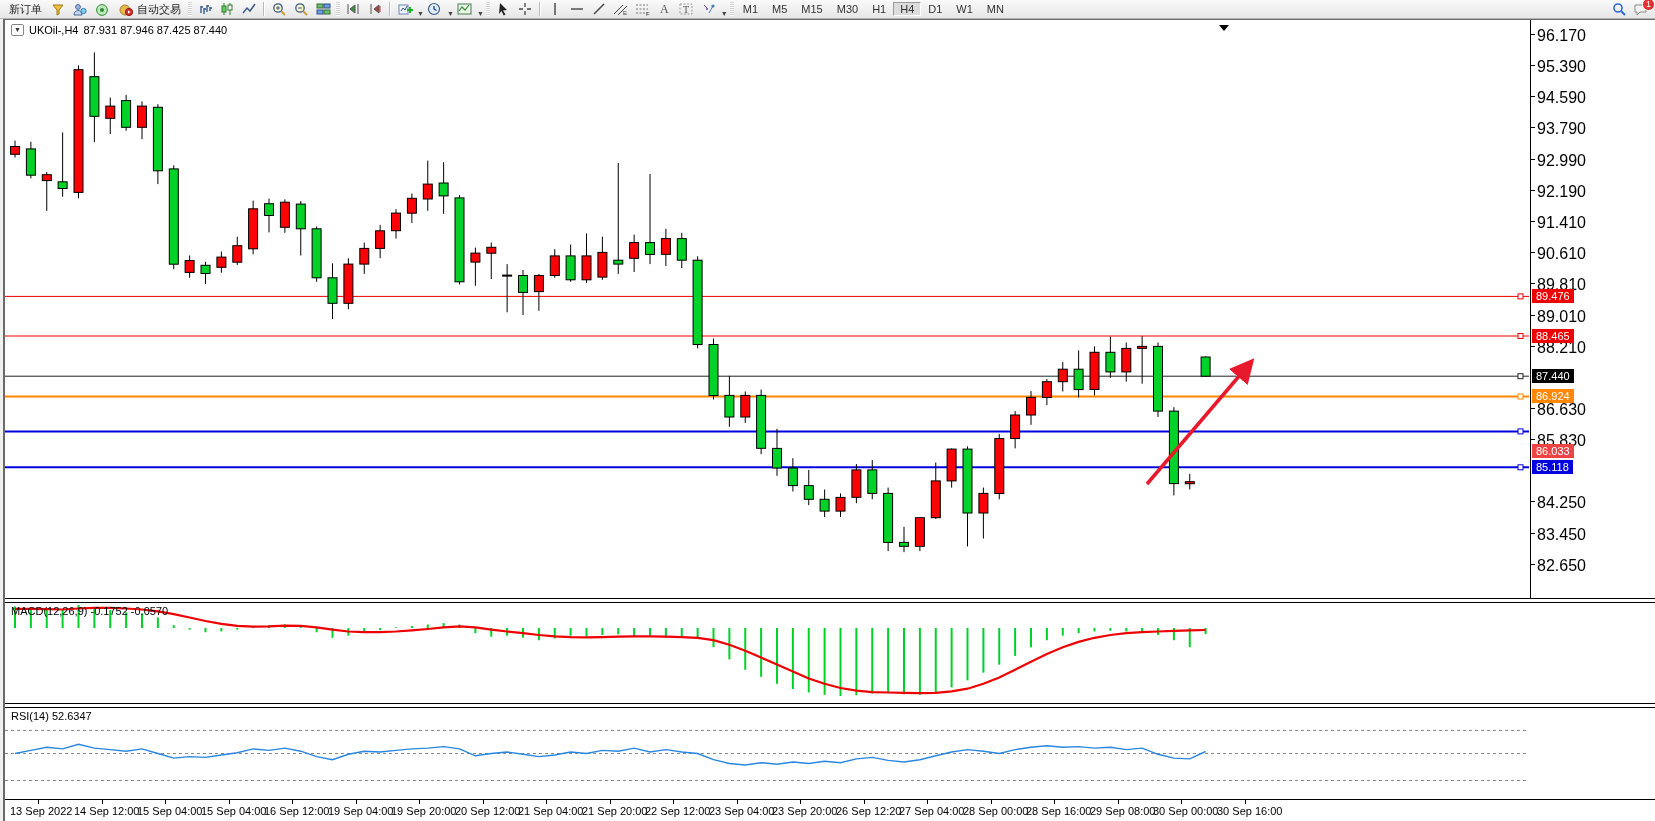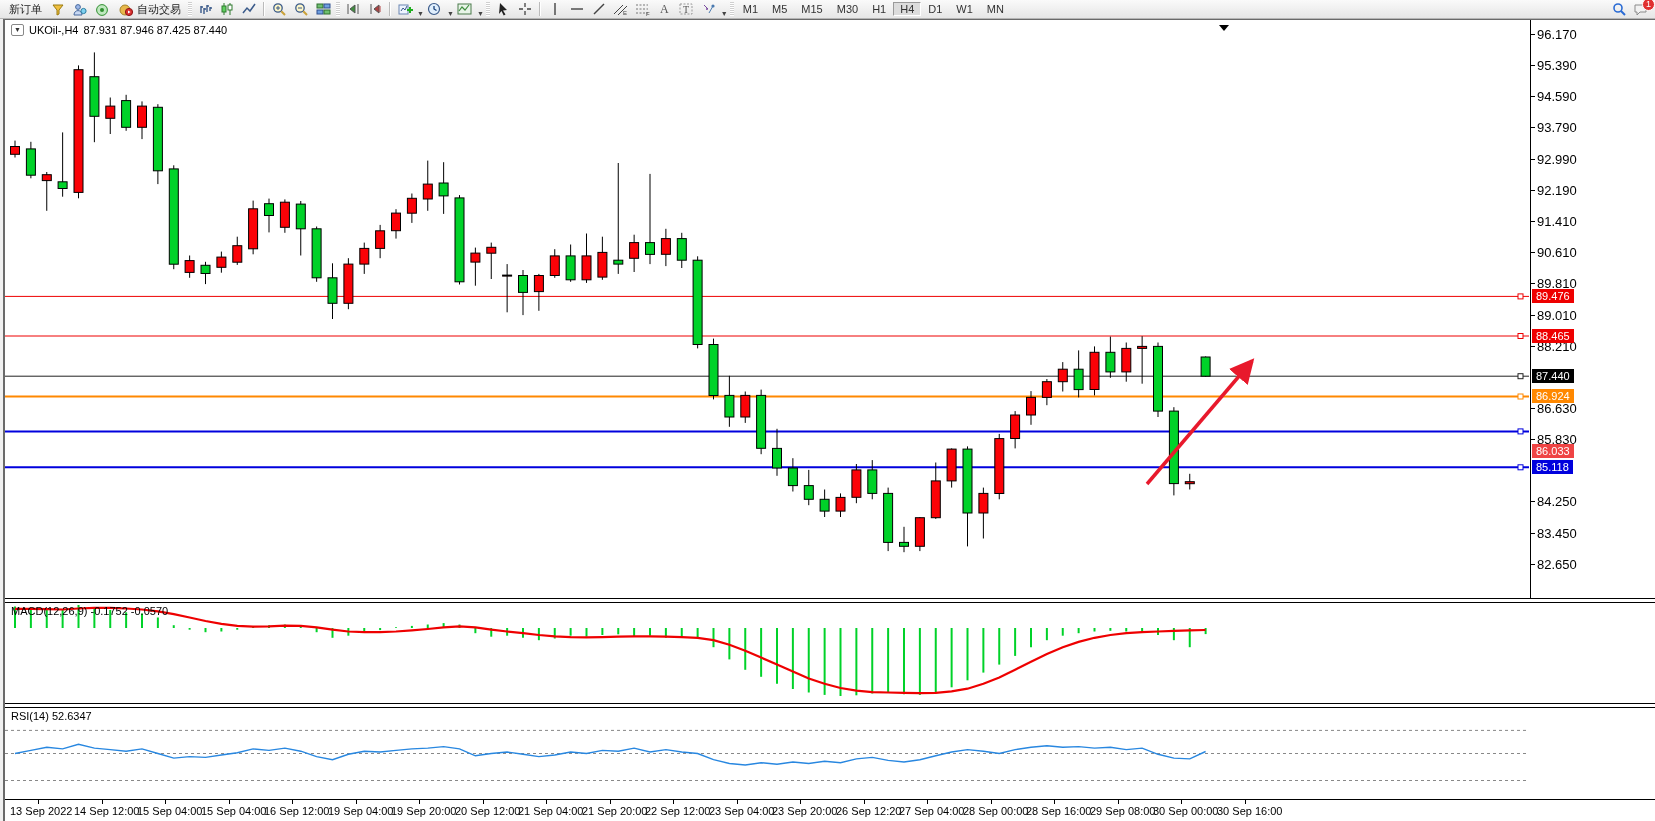--- a/index.html
+++ b/index.html
@@ -17,21 +17,21 @@
   .caret{font-size:7px;color:#444;margin-left:1px;}
   .tb-right{margin-left:auto;display:flex;align-items:center;margin-right:6px;gap:6px;}
   .badge{position:absolute;top:-4px;right:-6px;background:#e03030;color:#fff;border-radius:7px;font-size:9px;
     line-height:11px;padding:0 3px;border:1px solid #fff;}
   
   .chartwin{position:relative;margin-left:3px;border-left:2px solid #6a6a6a;border-top:1px solid #6a6a6a;
     width:1650px;height:802px;background:#fff;}
   .panel{position:relative;background:#fff;padding-left:16px;}
   .panel svg{position:absolute;left:0;top:0;}
   .axis{position:absolute;top:0;right:0;width:124px;height:100%;border-left:1px solid #000;background:#fff;}
-  .tick{position:absolute;left:6px;font-size:13px;color:#000;}
+  .tick{position:absolute;left:6px;font-size:16px;color:#000;}
   .tick::before{content:"";position:absolute;left:-6px;top:7px;width:4px;height:1px;background:#000;}
   .pbadge{position:absolute;left:1px;font-size:11px;color:#fff;line-height:14px;padding:0 4px;}
   .splitter{height:3px;background:#fff;border-top:1px solid #000;border-bottom:1px solid #000;}
   .ind-label{position:absolute;left:6px;top:2px;font-size:11px;color:#000;z-index:3;}
   .title-overlay{position:absolute;left:6px;top:4px;font-size:11px;color:#000;z-index:3;display:flex;align-items:center;gap:5px;}
   .title-drop{font-size:7px;border:1px solid #888;border-radius:2px;padding:0 2px;line-height:10px;color:#333;background:#fff;}
   .timeaxis{position:relative;height:23px;background:#fff;border-top:1px solid #000;}
   .tlabel{position:absolute;top:5px;font-size:11px;color:#000;white-space:nowrap;}
   .ttick{position:absolute;top:0;width:1px;height:4px;background:#000;}
 </style>

